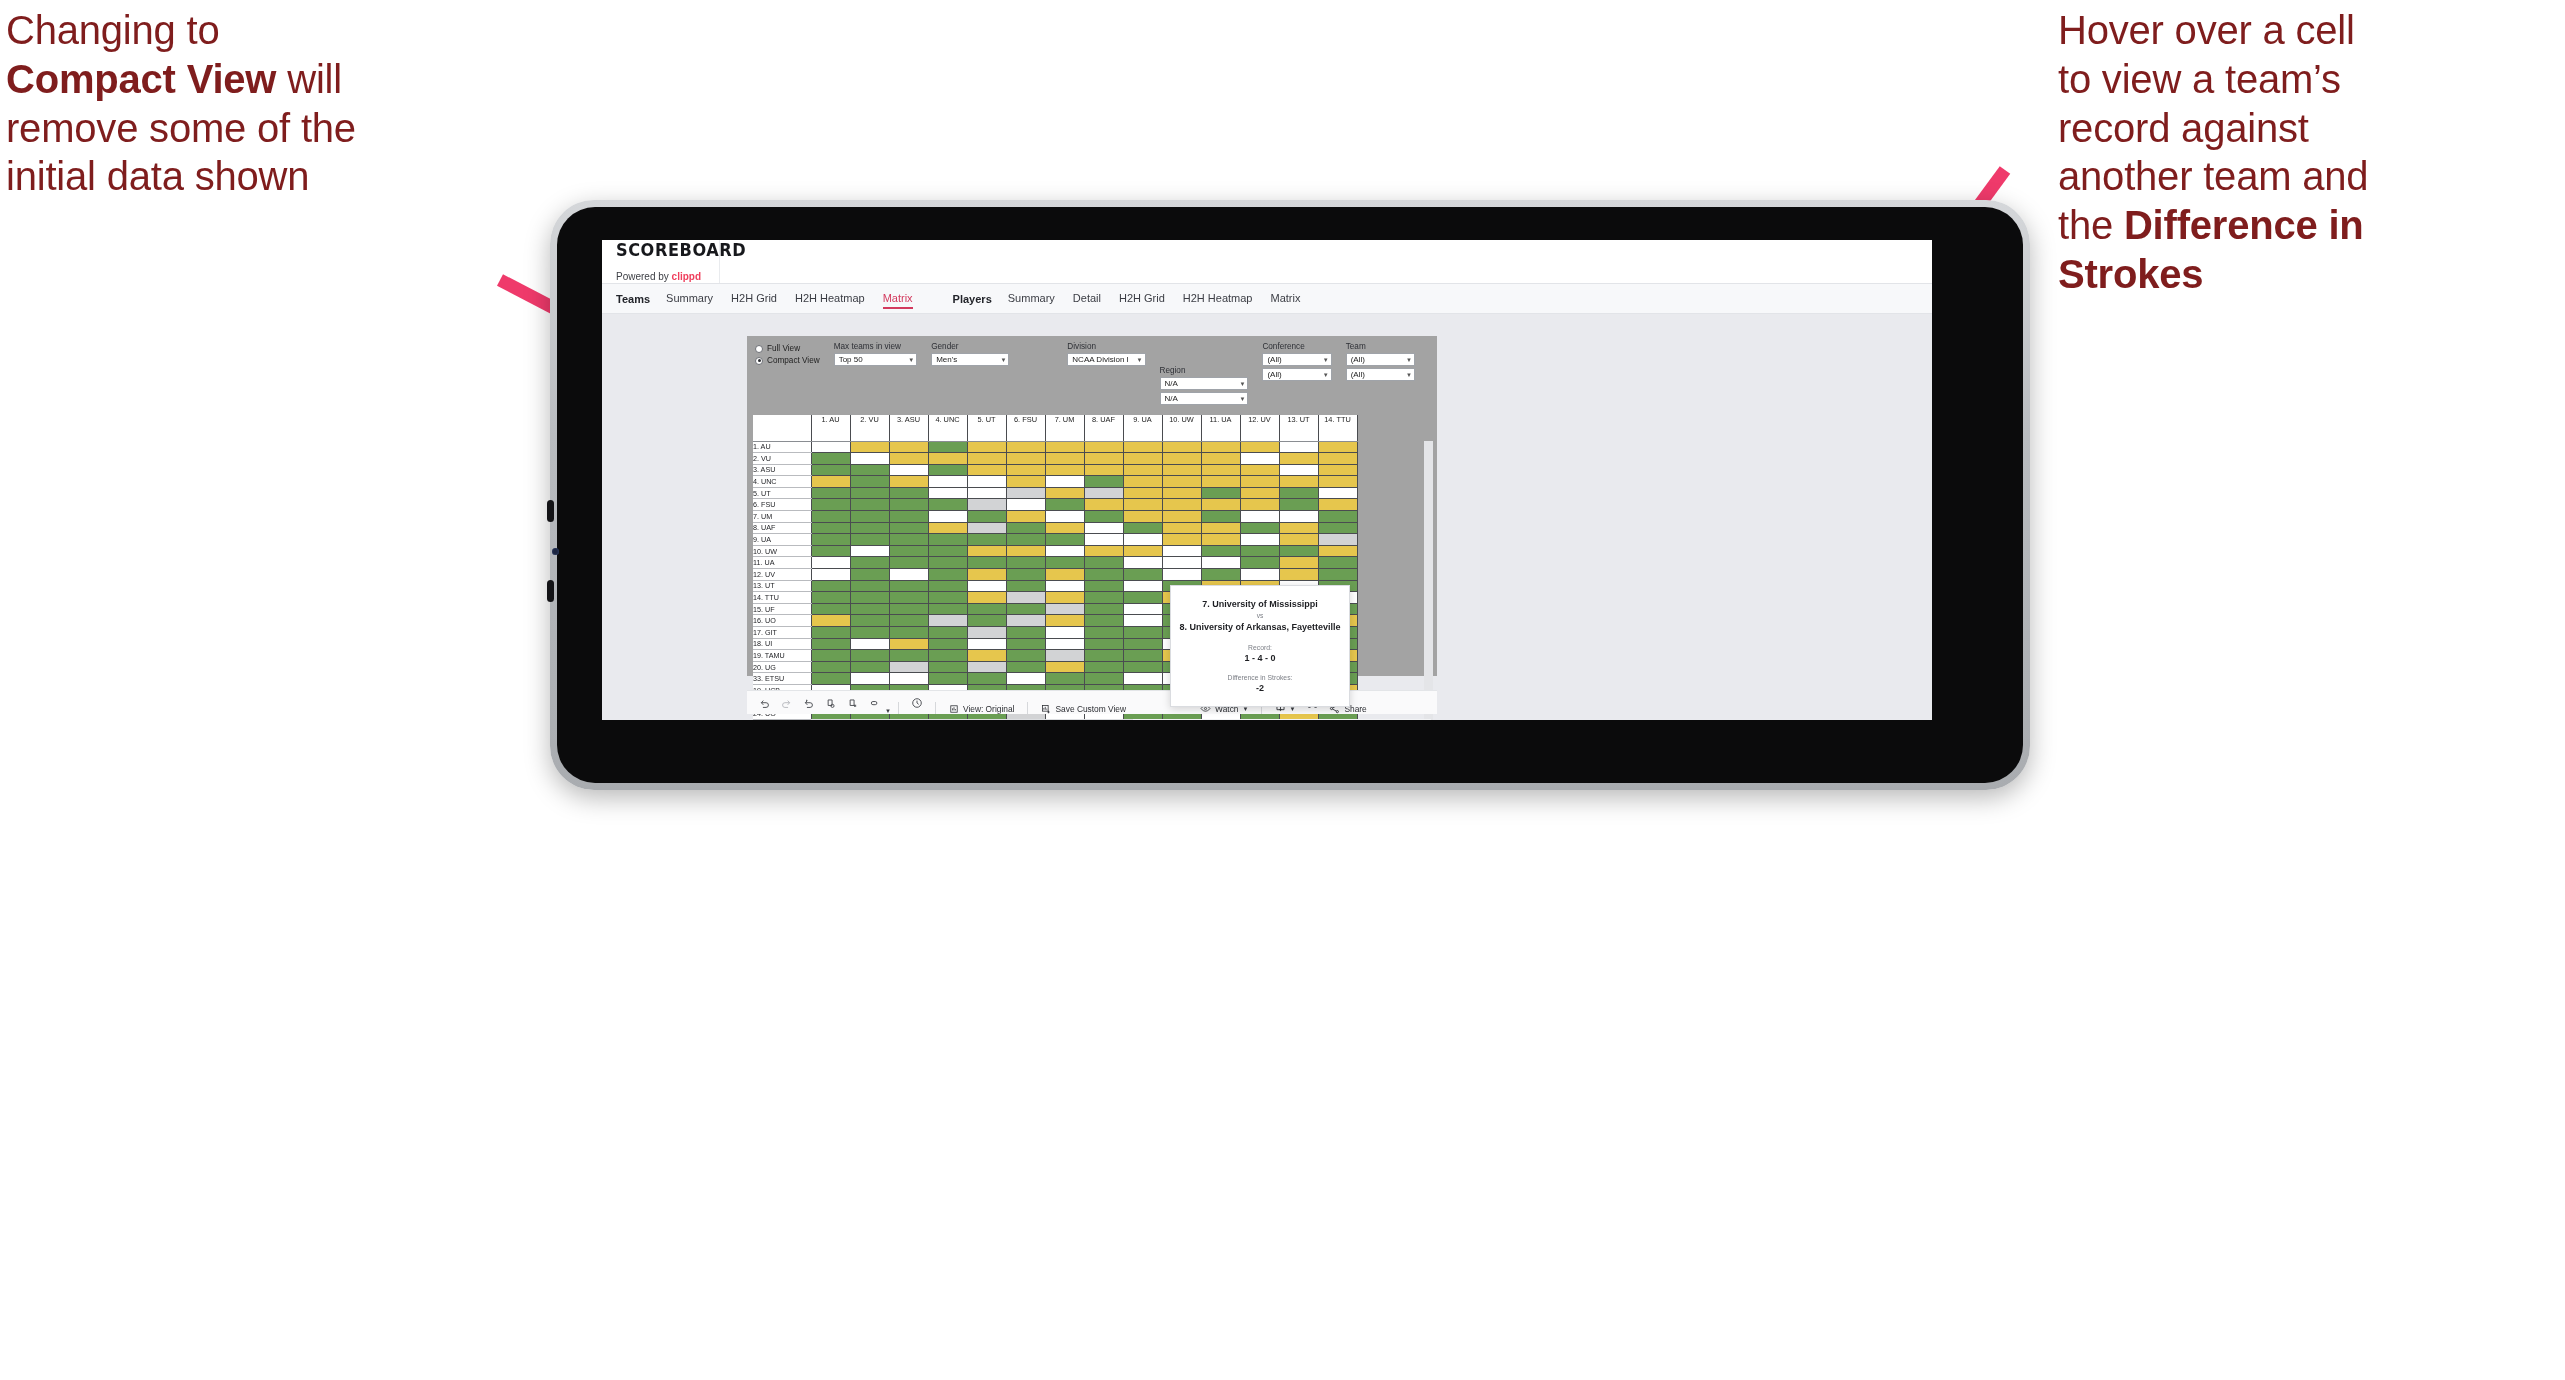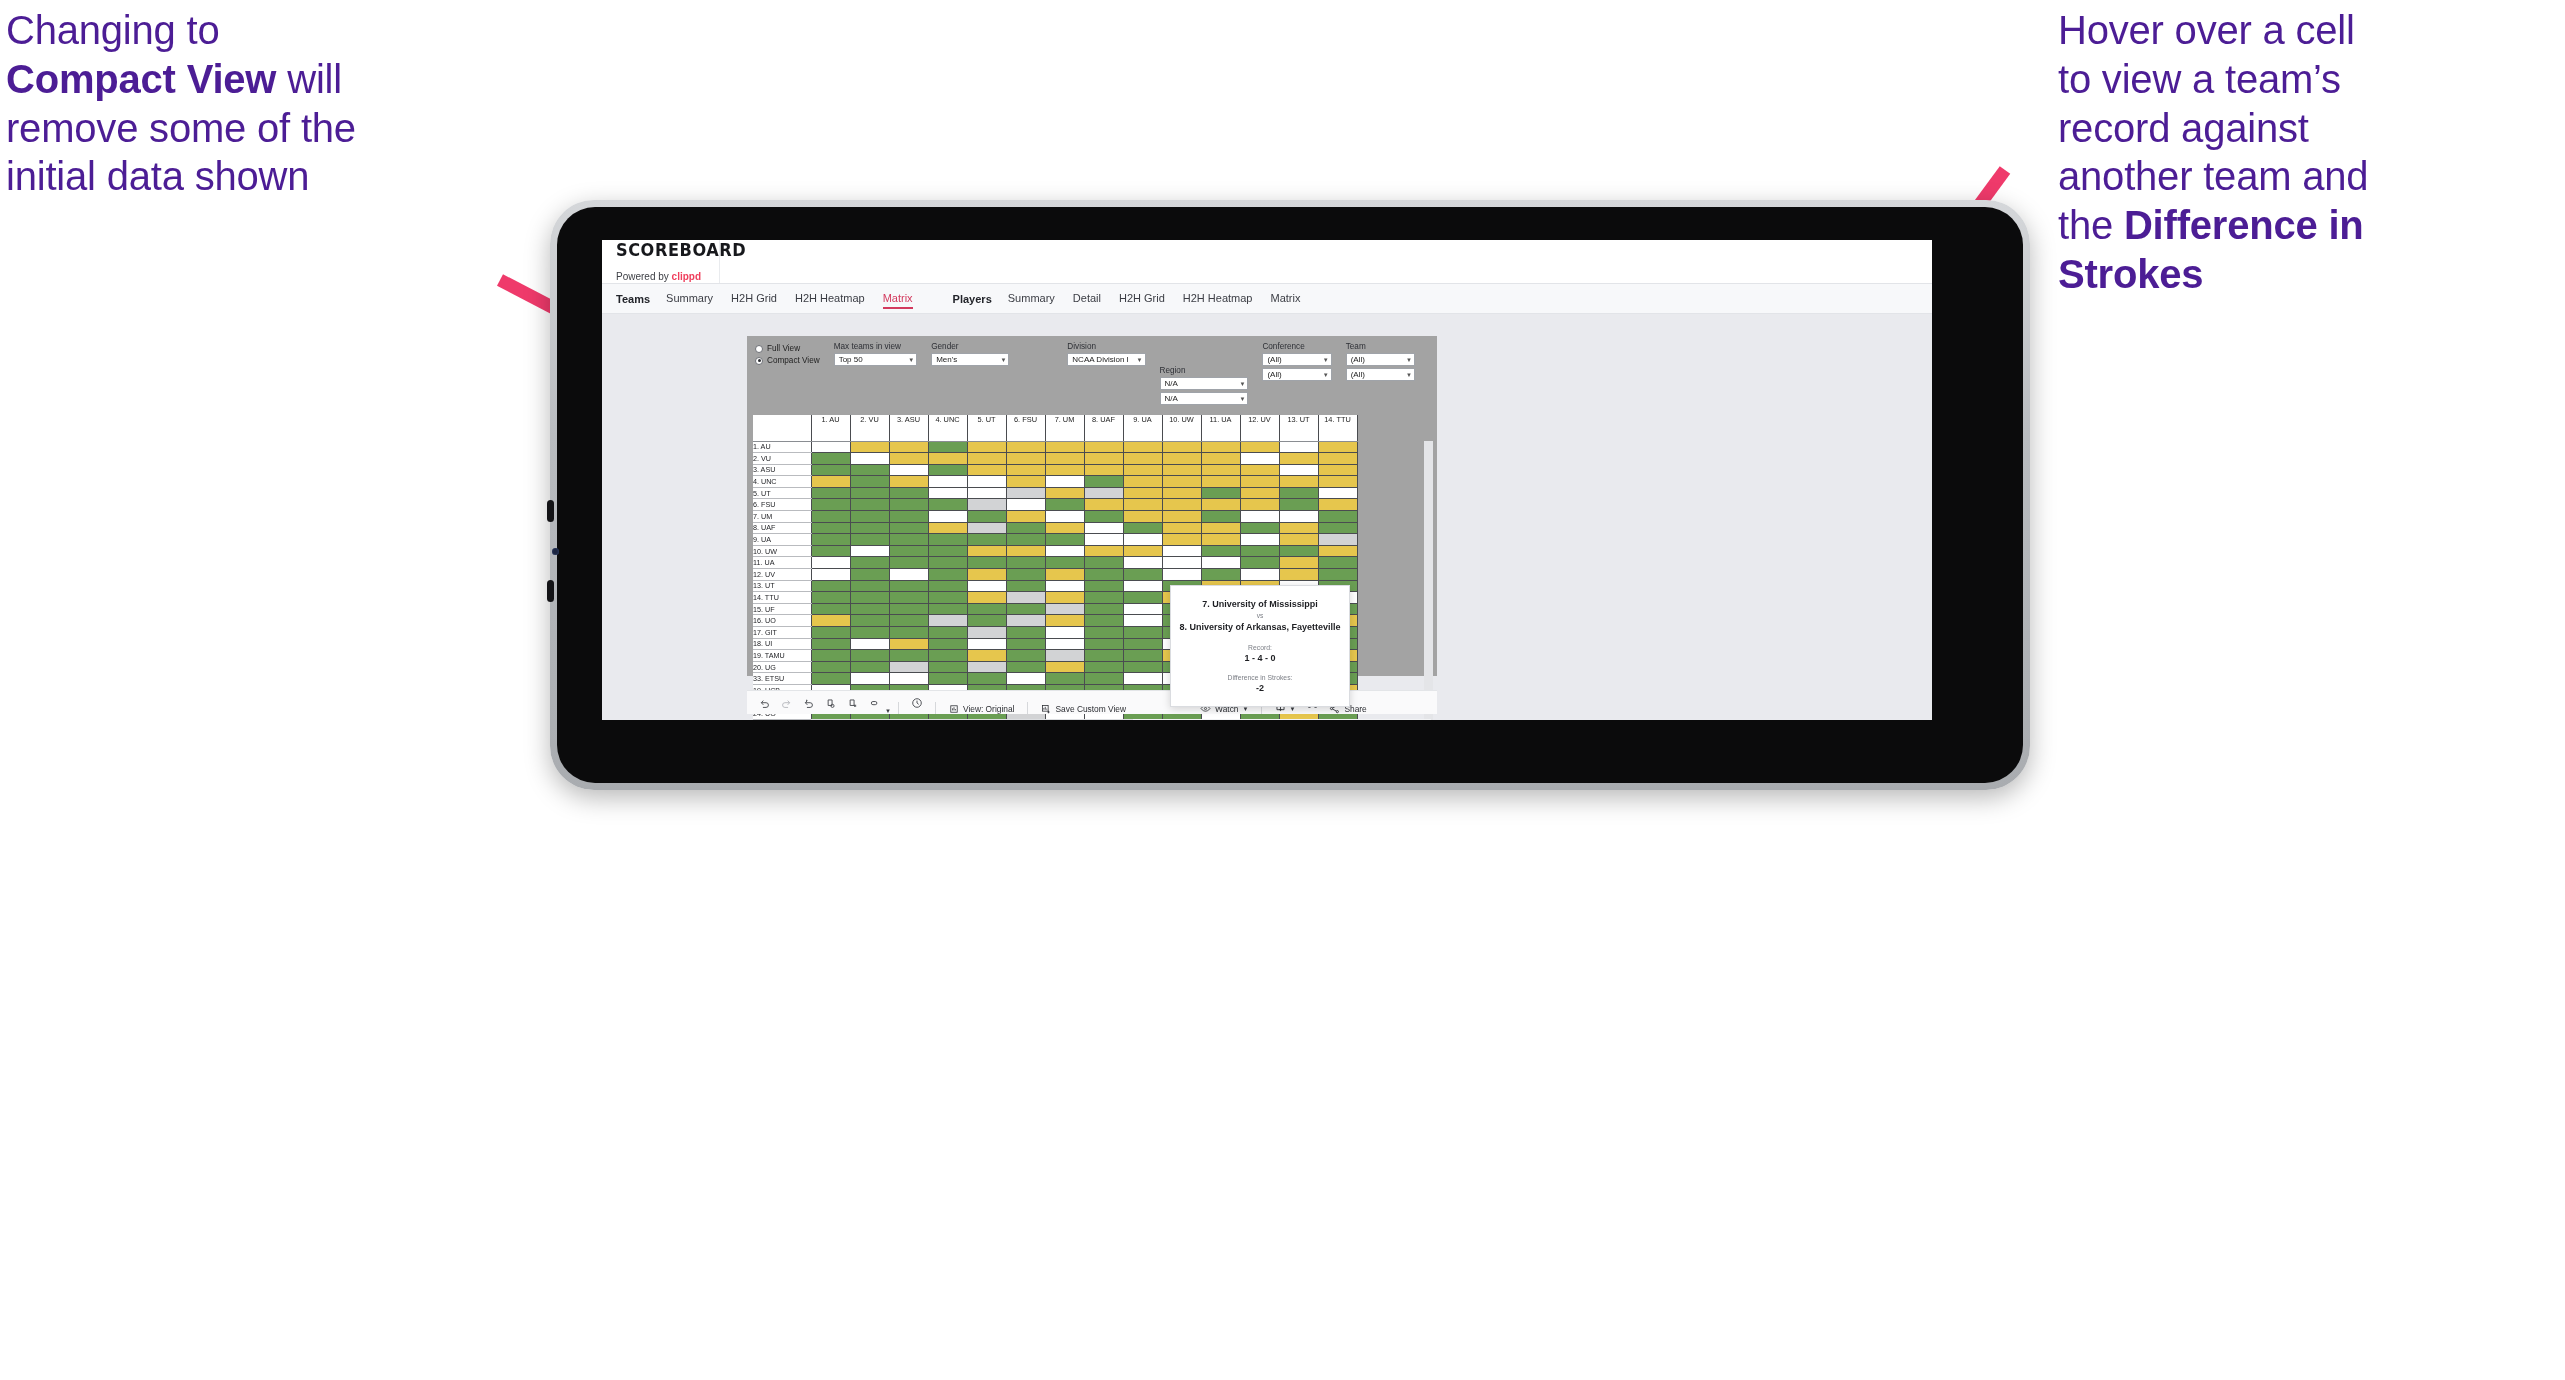--- a/index.html
+++ b/index.html
@@ -7,21 +7,21 @@
     width: 2565px; height: 1380px;
     background: #ffffff;
     font-family: "Liberation Sans", sans-serif;
     overflow: hidden;
   }
   #stage { position: relative; width: 2565px; height: 1380px; }
 
   
   .annot {
     position: absolute;
-    color: #4c1d95;
+    color: #7f1d1d;
     font-size: 40px;
     line-height: 1.22;
     font-weight: 400;
     letter-spacing: -0.2px;
     white-space: pre-line;
   }
   .annot b { font-weight: 700; }
   #annot-left  { left: 6px;  top: 6px;  width: 570px; }
   #annot-right { left: 2058px; top: 6px; width: 500px; }
 

